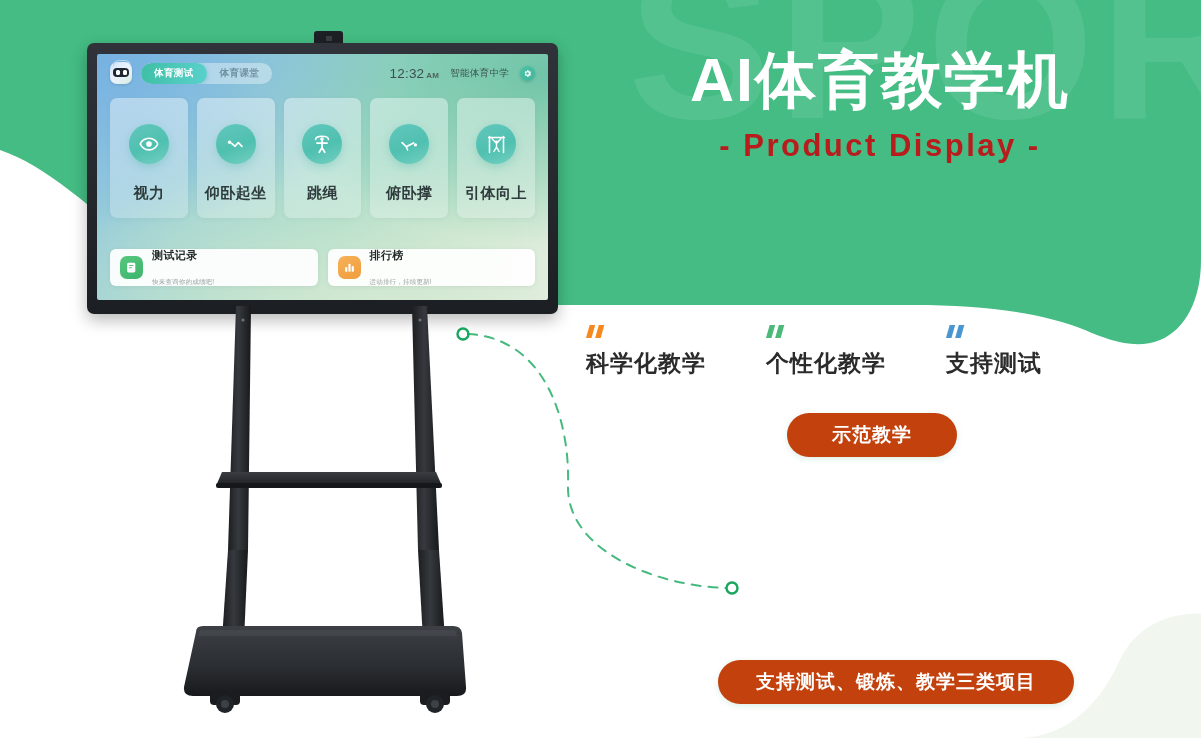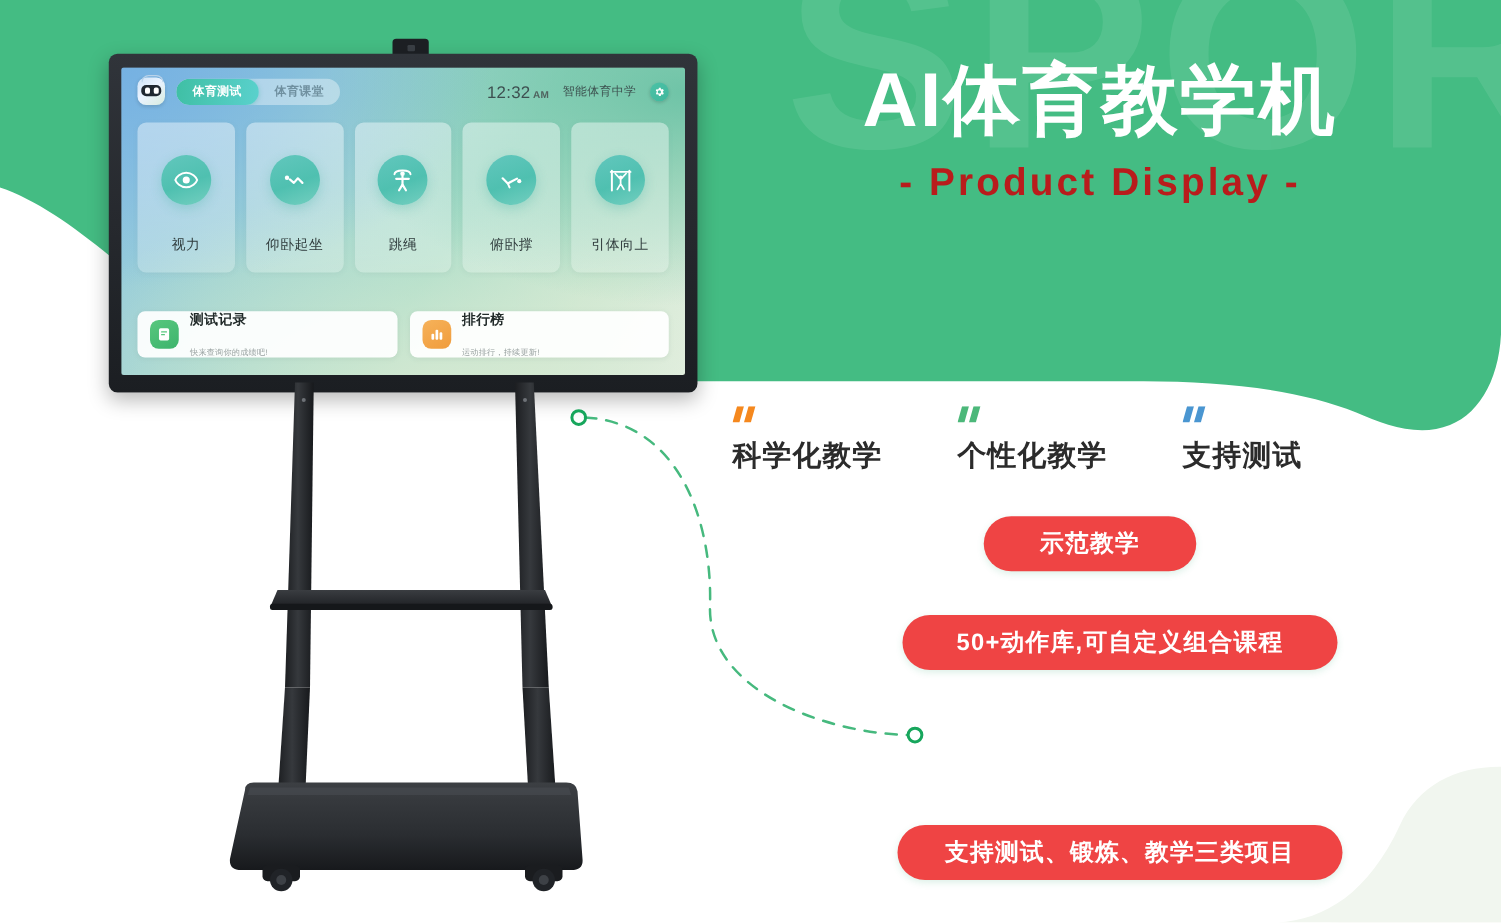--- a/index.html
+++ b/index.html
@@ -114,21 +114,21 @@
     box-shadow:0 1px 4px rgba(120,150,145,.10);
   }
   .card-ico {
     width:40px; height:40px; border-radius:50%;
     background:linear-gradient(160deg,#62c7bd 0%,#4fc0b0 55%,#74cfc0 100%);
     display:flex; align-items:center; justify-content:center;
     box-shadow:0 3px 9px rgba(70,180,165,.32);
   }
   .card-label {
     margin-top:auto; margin-bottom:15px;
-    font-size:11px; font-weight:400; color:#2f3b3c; letter-spacing:.5px;
+    font-size:15px; font-weight:700; color:#2f3b3c; letter-spacing:.5px;
   }
 
   
   .bot-row {
     position:absolute; left:13px; right:13px; bottom:14px;
     display:flex; gap:10px;
   }
   .bot-card {
     flex:1 1 0; height:37px; border-radius:6px; background:rgba(255,255,255,.93);
     display:flex; align-items:center; padding:0 10px; gap:9px;
@@ -151,21 +151,21 @@
   .feat-row { position:absolute; left:586px; top:325px; width:540px; display:flex; }
   .feat { width:auto; }
   .feat:nth-child(1){ margin-left:0px; }
   .feat:nth-child(2){ margin-left:60px; }
   .feat:nth-child(3){ margin-left:60px; }
   .quote { width:22px; height:13px; margin-bottom:6px; }
   .feat-title { font-size:23px; font-weight:700; color:#2b2b2b; letter-spacing:1px; white-space:nowrap; }
 
   .pill {
     position:absolute; height:44px; border-radius:22px;
-    background:#ef4444; color:#fff;
+    background:#c2410c; color:#fff;
     display:flex; align-items:center; justify-content:center;
     font-size:19px; font-weight:600; letter-spacing:1px; white-space:nowrap;
     box-shadow:0 2px 6px rgba(60,170,120,.18);
   }
   .pill-1 { left:787px; top:413px; width:170px; }
   .pill-2 { left:722px; top:492px; width:348px; }
   .pill-3 { left:749px; top:576px; width:344px; }
   .pill-4 { left:718px; top:660px; width:356px; }
 </style>
 </head>
@@ -404,16 +404,15 @@
     <div class="feat">
       <svg class="quote" viewBox="0 0 24 14">
         <path d="M4,0 L10,0 L6,14 L0,14 Z" fill="#4a96d1"></path>
         <path d="M14,0 L20,0 L16,14 L10,14 Z" fill="#4a96d1"></path>
       </svg>
       <div class="feat-title">支持测试</div>
     </div>
   </div>
 
   <div class="pill pill-1">示范教学</div>
-  <div class="pill pill-2">50+动作库,可自定义组合课程</div>
   <div class="pill pill-4">支持测试、锻炼、教学三类项目</div>
 
 </div>
 
 </body></html>

